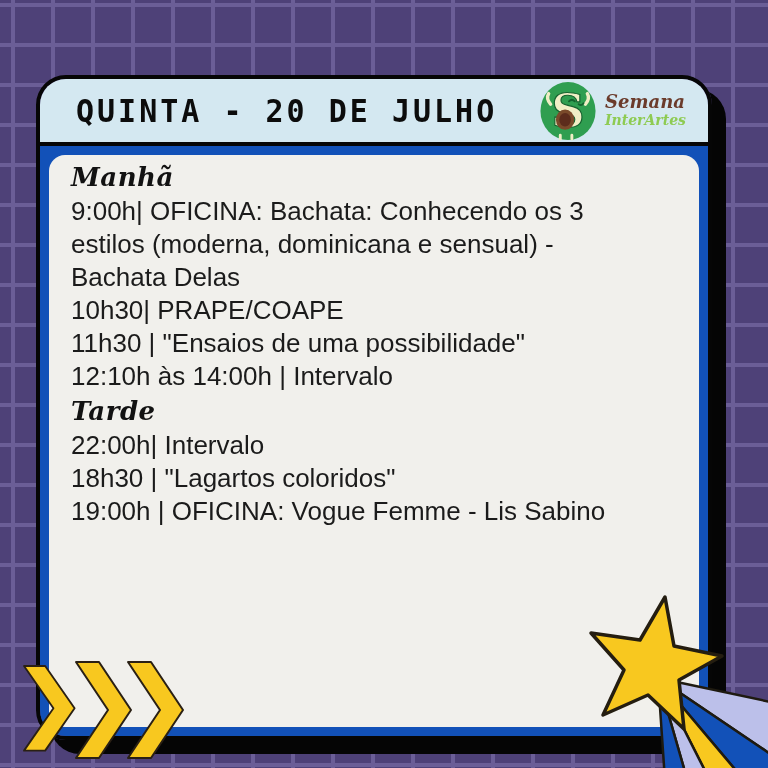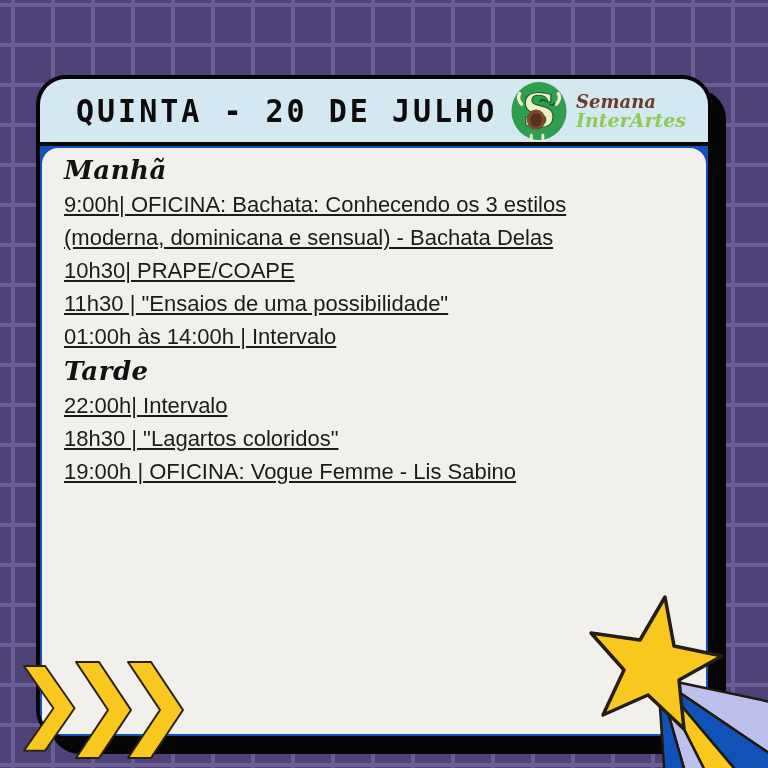--- a/index.html
+++ b/index.html
@@ -33,38 +33,38 @@
     color:#0c0c0c; white-space:nowrap; transform:scaleY(1.05);
   }
   .logo{display:flex; align-items:center; gap:8px;}
   .logo-text{display:flex; flex-direction:column; line-height:20px;}
   .logo-line1{
     font-family:"DejaVu Serif", serif; font-style:italic; font-weight:bold;
     font-size:18px; color:var(--brown);
   }
   .logo-line2{
     font-family:"DejaVu Serif", serif; font-style:italic; font-weight:bold;
-    font-size:19px; color:var(--lightgreen); margin-top:-2px;
+    font-size:14px; color:var(--lightgreen); margin-top:-2px;
   }
   .card-body{
-    flex:1; background:var(--blue); padding:2px; box-sizing:border-box;
+    flex:1; background:var(--blue); padding:9px; box-sizing:border-box;
   }
   .paper{
     width:100%; height:100%; background:var(--paper);
     border-radius:16px; box-sizing:border-box;
     padding:4px 52px 0 22px; overflow:hidden;
   }
   .section-title{
     font-family:"DejaVu Serif", serif; font-style:italic; font-weight:bold;
     font-size:26px; line-height:36px; color:#121212;
     letter-spacing:0.5px;
   }
   .section-title.gap-after{ margin-bottom:10px; }
   .sched-item{
-    font-size:22px; line-height:33px; color:var(--ink);text-decoration:underline;
+    font-size:26px; line-height:33px; color:var(--ink);
   }
   .chevrons{ position:absolute; left:22px; top:658px; z-index:5; }
   .star{ position:absolute; left:558px; top:588px; z-index:5; }
 </style>
 </head>
 <body>
 
 <div class="stage">
 
   <div class="card">
@@ -87,21 +87,21 @@
           <div class="logo-line2">InterArtes</div>
         </div>
       </div>
     </div>
     <div class="card-body">
       <div class="paper">
           <div class="section-title">Manhã</div>
           <div class="sched-item">9:00h| OFICINA: Bachata: Conhecendo os 3 estilos (moderna, dominicana e sensual) - Bachata Delas</div>
           <div class="sched-item">10h30| PRAPE/COAPE</div>
           <div class="sched-item">11h30 | "Ensaios de uma possibilidade"</div>
-          <div class="sched-item">01:00h às 14:00h | Intervalo</div>
+          <div class="sched-item">12:10h às 14:00h | Intervalo</div>
           <div class="section-title">Tarde</div>
           <div class="sched-item">22:00h| Intervalo</div>
           <div class="sched-item">18h30 | "Lagartos coloridos"</div>
           <div class="sched-item">19:00h | OFICINA: Vogue Femme - Lis Sabino</div>
         </div>
     </div>
   </div>
 
   <svg class="chevrons" width="170" height="104" viewBox="0 0 170 104">
     <g style="fill:var(--yellow)" stroke="#2a2014" stroke-width="2" stroke-linejoin="round">

